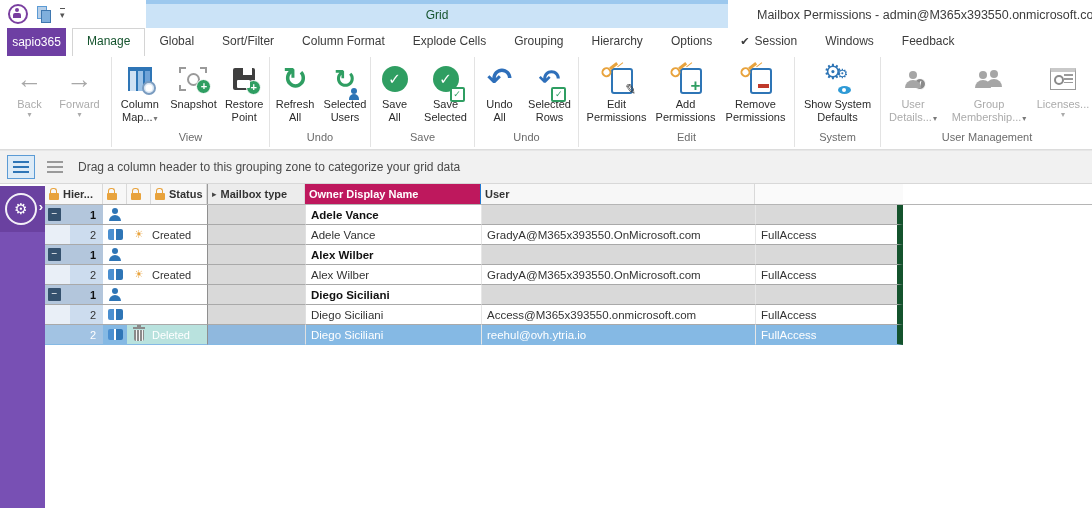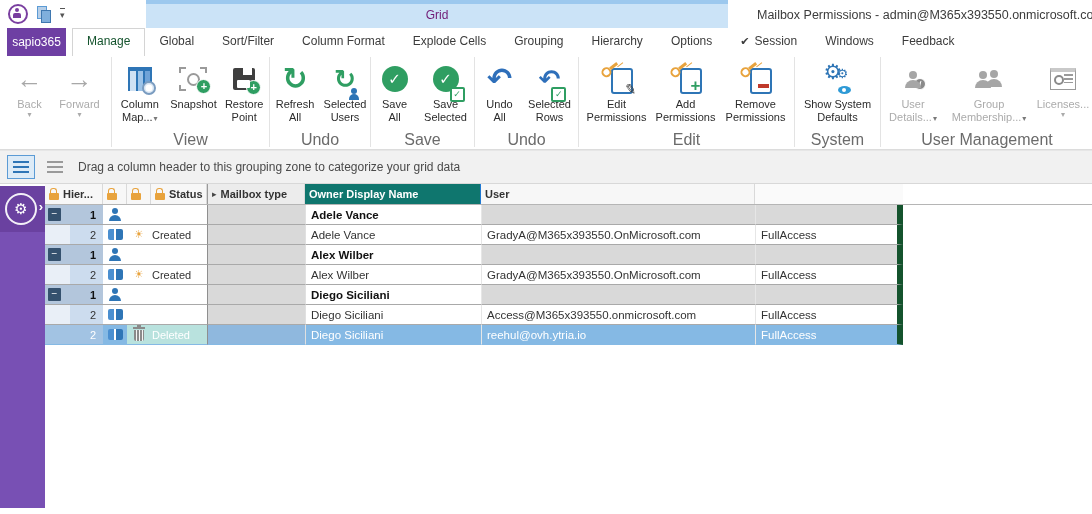--- a/index.html
+++ b/index.html
@@ -13,40 +13,40 @@
   #qat{position:absolute;left:8px;top:4px;display:flex;align-items:center;gap:9px;}
   .app-logo{width:16px;height:16px;border:2px solid #7a3fa0;border-radius:50%;position:relative;background:#fff;}
   .app-logo:before{content:"";position:absolute;left:5px;top:2px;width:4px;height:4px;background:#7a3fa0;border-radius:50%;}
   .app-logo:after{content:"";position:absolute;left:3px;top:7px;width:8px;height:5px;background:#7a3fa0;border-radius:2px 2px 0 0;}
   .cascade-ic{width:14px;height:16px;position:relative;}
   .cascade-ic:before{content:"";position:absolute;left:0;top:0;width:8px;height:11px;background:#b7cfe8;border:1px solid #5b9bd5;}
   .cascade-ic:after{content:"";position:absolute;left:4px;top:4px;width:8px;height:11px;background:#7fafdc;border:1px solid #3f78b0;}
   .qat-dd{font-size:9px;color:#555;line-height:10px;border-top:1px solid #555;padding-top:1px;}
   #ctxband{position:absolute;left:146px;top:0;width:582px;height:28px;background:#cbe3f7;
            border-top:4px solid #9cc8ee;box-sizing:border-box;text-align:center;
-           font-size:12px;color:#701a75;line-height:22px;}
+           font-size:12px;color:#14532d;line-height:22px;}
   #wintitle{position:absolute;left:740px;right:0;top:0;height:28px;line-height:30px;
             padding-left:17px;font-size:12.5px;color:#3c3c3c;white-space:nowrap;overflow:hidden;}
 
   
   #tabrow{position:absolute;left:0;top:28px;width:1092px;height:28px;background:#fff;}
   .tab-backstage{position:absolute;left:7px;top:0;width:59px;height:28px;background:#6e3fa3;
                  color:#fff;font-size:12px;text-align:center;line-height:28px;}
   #tabs{position:absolute;left:72px;top:0;height:28px;display:flex;}
   .tab{height:27px;line-height:27px;padding:0 14px;font-size:12px;color:#3c3c3c;cursor:default;}
   .tab.sel{border:1px solid #d4d4d4;border-bottom:none;background:#fff;color:#14532d;line-height:25px;}
   .tcheck{margin-right:5px;font-size:11px;color:#3c3c3c;}
 
   
   #ribbon{position:absolute;left:0;top:56px;width:1092px;height:94px;background:#fff;
           border-bottom:1px solid #dcdcdc;box-sizing:border-box;display:flex;}
   .rgroup{height:90px;margin-top:1px;border-right:1px solid #e3e3e3;box-sizing:border-box;
           display:flex;flex-direction:column;flex:0 0 auto;}
   .rbtns{flex:1;display:flex;justify-content:center;align-items:flex-start;}
-  .rgl{height:16px;text-align:center;font-size:16px;color:#6b6b6b;}
+  .rgl{height:16px;text-align:center;font-size:11px;color:#6b6b6b;}
   .rbtn{display:flex;flex-direction:column;align-items:center;padding-top:3px;box-sizing:border-box;cursor:default;}
   .ricon{height:38px;display:flex;align-items:center;justify-content:center;position:relative;}
   .rlbl{font-size:11px;line-height:12.5px;text-align:center;color:#2b2b2b;white-space:nowrap;}
   .rarrow{font-size:8px;color:#7a7a7a;line-height:8px;}
   .inl-arrow{font-size:8px;color:#7a7a7a;margin-left:1px;}
   .rbtn.dis .rlbl,.rbtn.dis .rarrow{color:#ababab;}
 
   
   .nav-arrow{font-size:26px;font-weight:bold;color:#a8a8a8;line-height:26px;}
   .colmap-ic{width:24px;height:20px;border-top:4px solid #2e75b6;box-sizing:content-box;position:relative;
@@ -115,21 +115,21 @@
   .chev{position:absolute;right:2px;top:13px;color:#fff;font-size:13px;font-weight:bold;}
 
   
   #grid{position:absolute;left:45px;top:184px;right:0;}
   .grow{display:grid;grid-template-columns:58px 24px 24px 56px 98px 176px 274px 148px 1fr;}
   
   #ghead{height:21px;border-bottom:1px solid #b5b5b5;box-sizing:border-box;}
   #ghead .h{background:#f7f7f7;border-right:1px solid #d9d9d9;box-sizing:border-box;display:flex;
     align-items:center;font-size:11px;color:#333;padding:0 0 0 4px;white-space:nowrap;overflow:hidden;font-weight:bold;}
   #ghead .h.c4{background:#ececec;border-left:1px solid #9a9a9a;}
-  #ghead .h.c5{background:#0f766e;color:#fff;border-right:1px solid #1f78d1;}
+  #ghead .h.c5{background:#be185d;color:#fff;border-right:1px solid #1f78d1;}
   #ghead .h.c8{background:#fafafa;border-right:none;}
   .harr{font-size:9px;color:#444;margin-right:4px;}
   .lock{width:10px;height:12px;position:relative;display:inline-block;margin-right:4px;flex:0 0 auto;}
   .lock:before{content:"";position:absolute;left:1px;top:0;width:5px;height:5px;border:1.5px solid #e8a33d;
     border-bottom:none;border-radius:3px 3px 0 0;}
   .lock:after{content:"";position:absolute;left:0;top:5px;width:10px;height:7px;background:#e8a33d;border-radius:1px;}
   
   .row{height:20px;}
   .row .c{box-sizing:border-box;border-bottom:1px solid #a9a9a9;display:flex;align-items:center;
     font-size:11.5px;color:#333;white-space:nowrap;overflow:hidden;}

